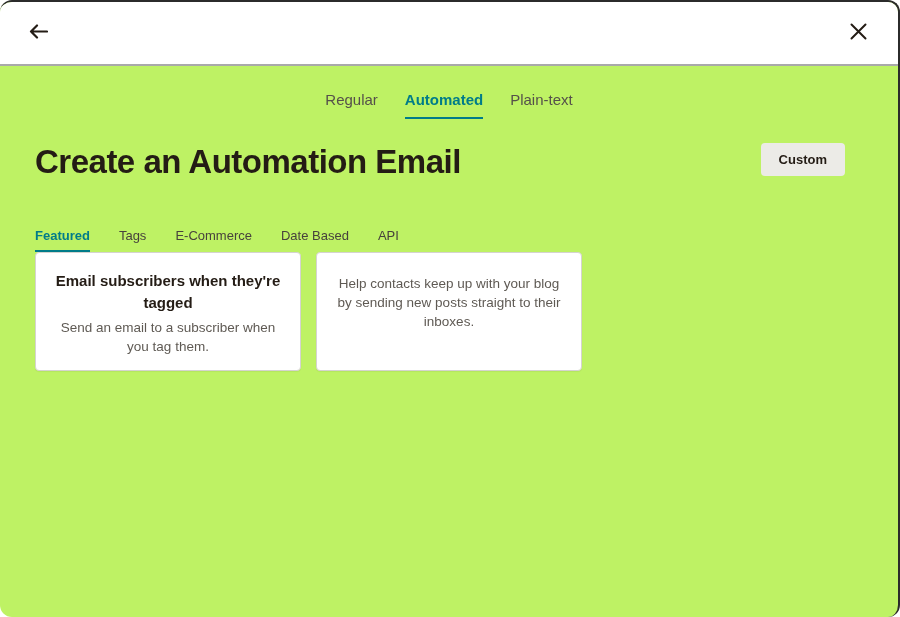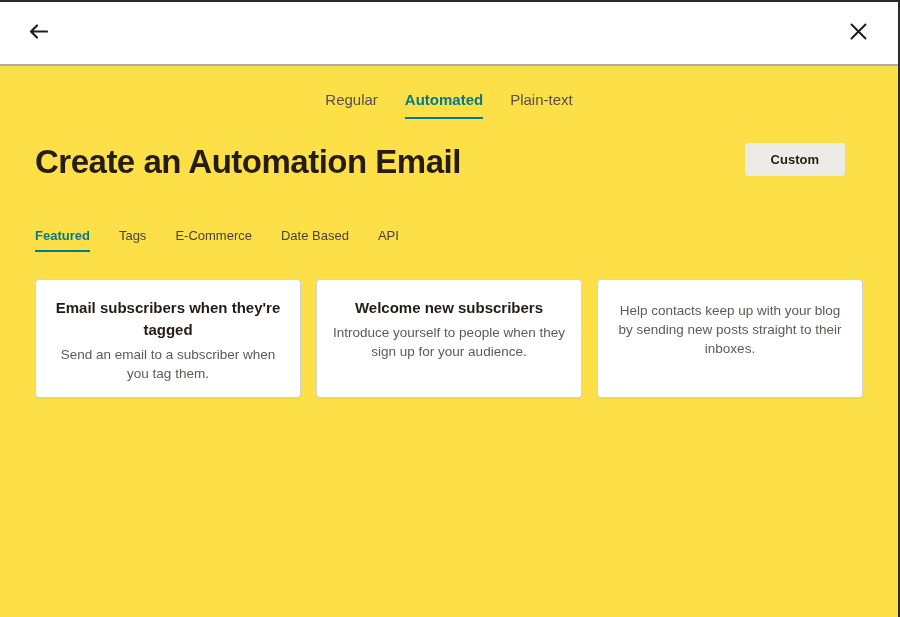--- a/index.html
+++ b/index.html
@@ -2,24 +2,25 @@
 <html><head>
 <meta charset="utf-8">
 <style>
   * { margin:0; padding:0; box-sizing:border-box; }
   html,body { background:#ffffff; }
   body { font-family:"Liberation Sans","DejaVu Sans",sans-serif; color:#241c15; }
 
   .screen {
     position:relative;
     width:900px; height:617px;
-    background:#fde047;
+    background:#bef264;
     border-top:2px solid #2b2b2b;
     border-right:2px solid #2b2b2b;
     overflow:hidden;
+    border-radius:12px;
   }
 
   
   .topbar {
     height:64px;
     display:flex; align-items:center; justify-content:space-between;
     padding:0 26px 0 24px;
     border-bottom:2px solid #a9a9a9;
     background:#ffffff;
   }
@@ -47,41 +48,41 @@
     margin-top:24px;
   }
   .page-title {
     font-size:33px; font-weight:700; color:#241c15;
     letter-spacing:-0.5px; line-height:38px;
   }
   .custom-btn {
     font-family:inherit;
     font-size:13px; font-weight:700; color:#241c15;
     background:#ecebe7; border:none; border-radius:4px;
-    height:33px; padding:0 26px; cursor:pointer;
+    height:33px; padding:0 18px; cursor:pointer;
   }
 
   
   .subtabs {
     display:flex; gap:29px; align-items:flex-end;
     padding:0 35px; margin-top:46px;
   }
   .subtab {
     font-size:13px; font-weight:500; color:#47423c;
     line-height:17px; padding-bottom:6px; cursor:pointer;
     border-bottom:2px solid transparent;
   }
   .subtab.active { color:#007c89; font-weight:600; border-bottom-color:#007c89; }
 
   
   .cards-grid {
     display:grid;
     grid-template-columns:repeat(3, 266px);
     column-gap:15px; row-gap:18px;
-    padding:0 35px; margin-top:27px;
+    padding:0 35px; 
   }
   .card {
     background:#ffffff;
     border:1px solid #d5d3d0;
     border-radius:4px;
     box-shadow:0 1px 1px rgba(0,0,0,0.05);
     min-height:117px;
     padding:17px 15px 14px;
     text-align:center;
     cursor:pointer;
@@ -134,21 +135,17 @@
     <span class="subtab">Date Based</span>
     <span class="subtab">API</span>
   </div>
 
   <div class="cards-grid">
     <div class="card">
       <div class="card-title">Email subscribers when they're tagged</div>
       <div class="card-desc">Send an email to a subscriber when you tag them.</div>
     </div>
     <div class="card">
-      <div class="card-title">Welcome new subscribers</div>
-      <div class="card-desc">Introduce yourself to people when they sign up for your audience.</div>
-    </div>
-    <div class="card">
       <div class="card-desc">Help contacts keep up with your blog by sending new posts straight to their inboxes.</div>
     </div>
   </div>
 
 </div>
 
 </body></html>

